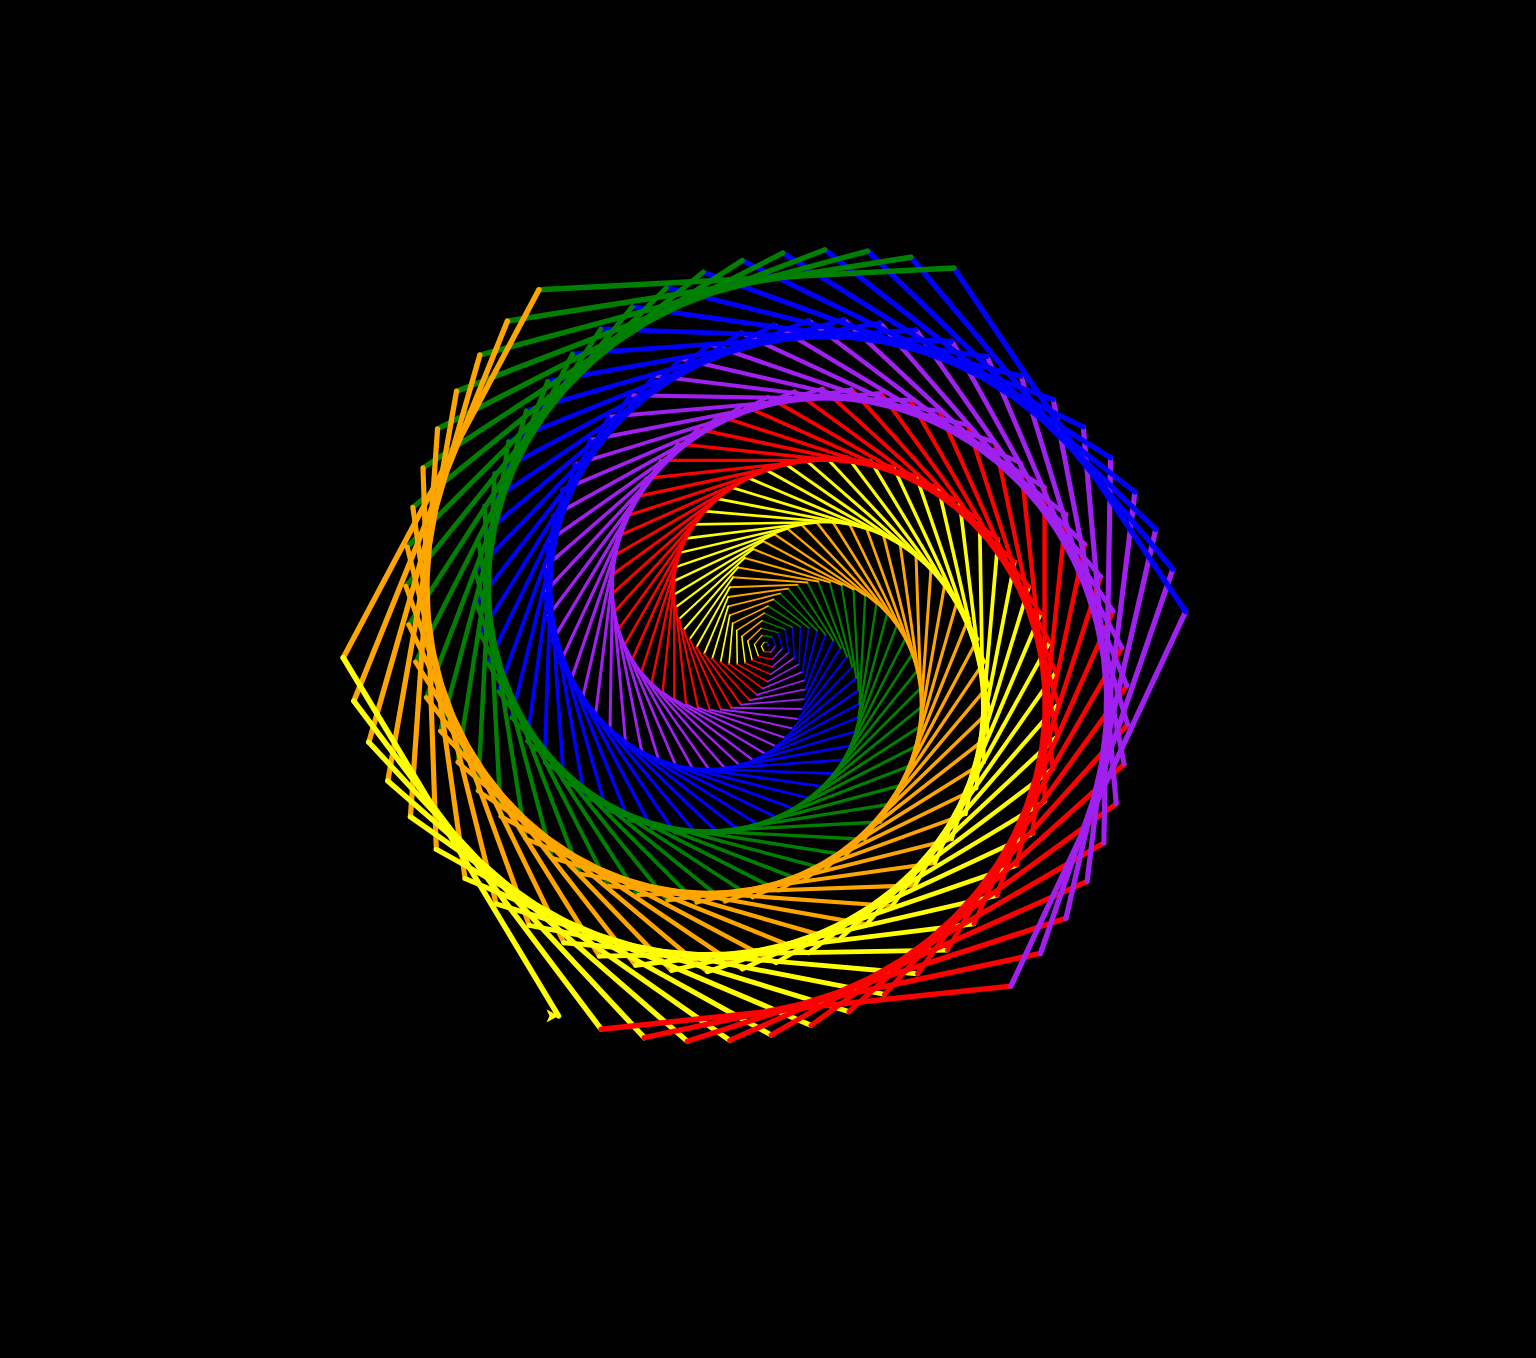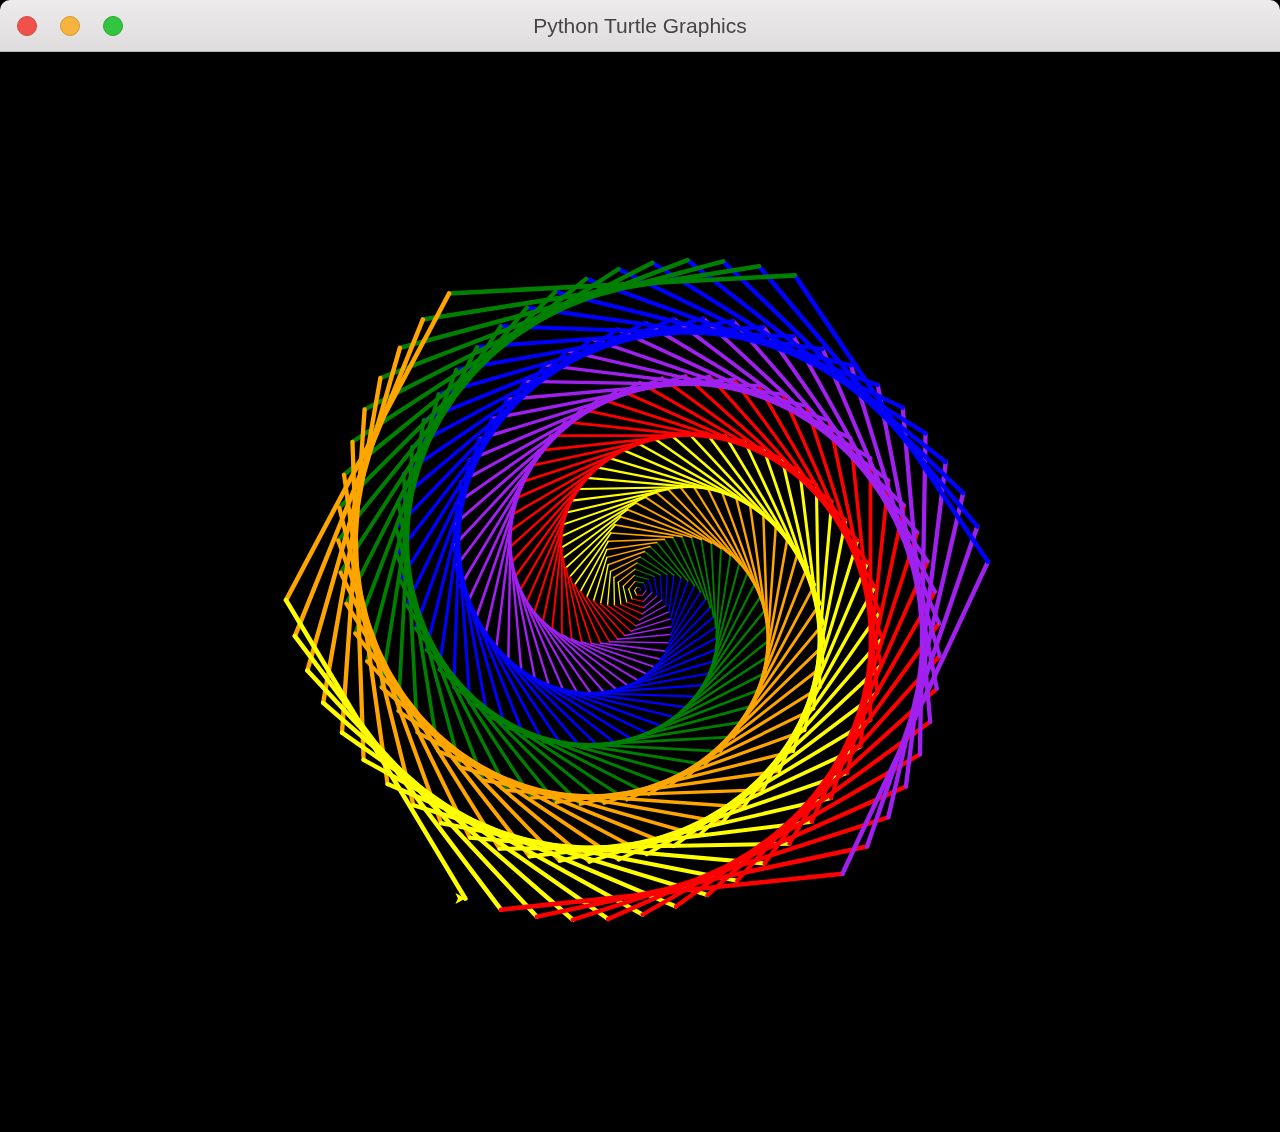--- a/index.html
+++ b/index.html
@@ -63,28 +63,20 @@
     display: block;
     width: 1280px;
     height: 1080px;
   }
 </style>
 </head>
 <body>
 
 <div class="window">
 
-  <div class="titlebar">
-    <div class="traffic-lights">
-      <span class="tl" style="background: rgb(240, 82, 75); border-color: rgb(207, 72, 64);"></span>
-      <span class="tl" style="background: rgb(246, 179, 62); border-color: rgb(210, 154, 51);"></span>
-      <span class="tl" style="background: rgb(52, 197, 64); border-color: rgb(42, 165, 52);"></span>
-    </div>
-    <div class="title">Python Turtle Graphics</div>
-  </div>
 
   <div class="canvas" style="background: rgb(0, 0, 0);">
     <svg id="spiral" viewBox="0 0 1280 1080" xmlns="http://www.w3.org/2000/svg">
         <line x1="640.00" y1="538.00" x2="640.50" y2="537.17" stroke="#a020f0" stroke-width="1.01" stroke-linecap="round"></line>
         <line x1="640.50" y1="537.17" x2="639.59" y2="535.46" stroke="#0000ff" stroke-width="1.02" stroke-linecap="round"></line>
         <line x1="639.59" y1="535.46" x2="636.68" y2="535.30" stroke="#008000" stroke-width="1.03" stroke-linecap="round"></line>
         <line x1="636.68" y1="535.30" x2="634.51" y2="538.52" stroke="#ffa500" stroke-width="1.04" stroke-linecap="round"></line>
         <line x1="634.51" y1="538.52" x2="636.56" y2="542.92" stroke="#ffff00" stroke-width="1.05" stroke-linecap="round"></line>
         <line x1="636.56" y1="542.92" x2="642.35" y2="543.52" stroke="#ff0000" stroke-width="1.06" stroke-linecap="round"></line>
         <line x1="642.35" y1="543.52" x2="646.44" y2="538.10" stroke="#a020f0" stroke-width="1.07" stroke-linecap="round"></line>

